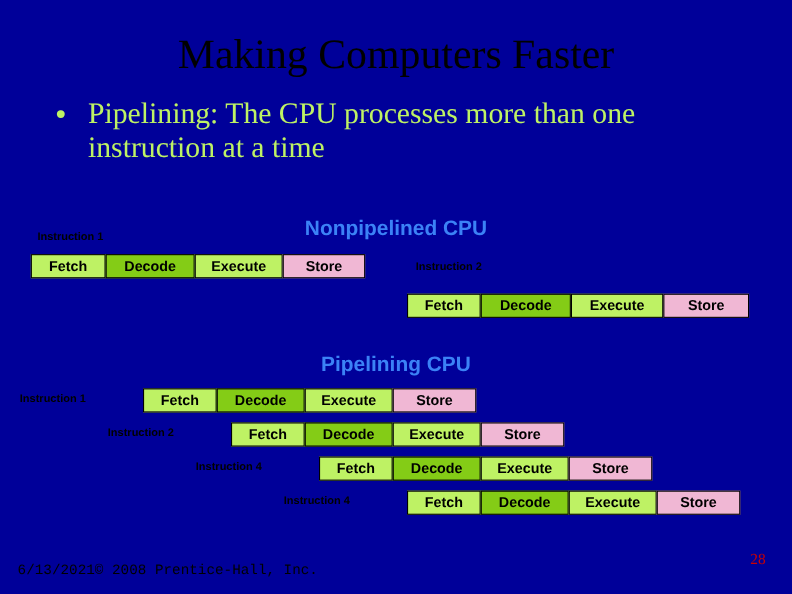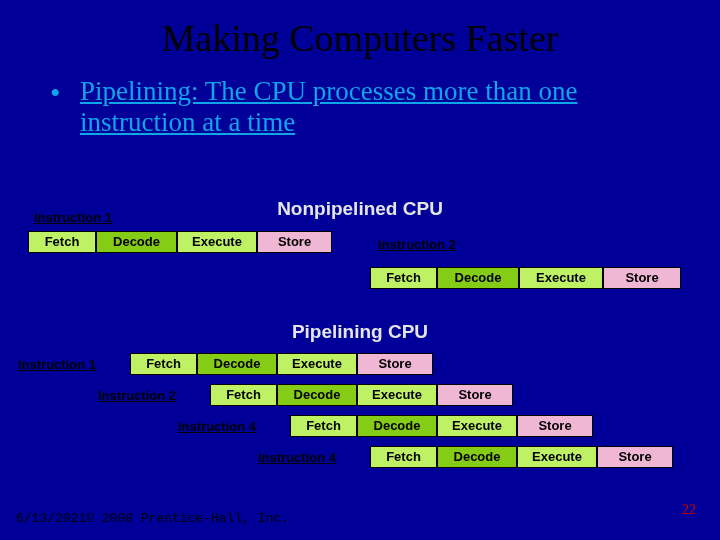--- a/index.html
+++ b/index.html
@@ -9,59 +9,57 @@
     font-family:Arial,Helvetica,sans-serif;
     color:#000;
     position:relative;
     overflow:hidden;
   }
   .title{
     color:#000;
     font-family:"Times New Roman",Times,serif;
     font-size:38px;
     text-align:center;
-    padding-top:16px;
+    padding-top:28px;
     font-weight:normal;
   }
   .bullet{
-    color:#0ea5e9;
+    color:#bef264;
     font-family:"Times New Roman",Times,serif;
     font-size:27px;
     line-height:1.15;
     padding:16px 54px 0 80px;
     position:relative;
-    text-decoration:underline;
   }
   .bullet::before{
     content:"•";
     position:absolute;
     left:50px;
     top:16px;
     font-size:30px;
   }
   .section-head{
-    color:#e5e5e5;
+    color:#3b82f6;
     font-weight:bold;
     font-size:19px;
     font-family:Verdana,Arial,sans-serif;
     text-align:center;
     position:absolute;
     width:100%;
   }
   #nonpipe-head{top:198px}
   #pipe-head{top:321px}
 
   .ilabel{
     color:#000;
     font-weight:bold;
-    font-size:13px;
+    font-size:10px;
     font-family:Verdana,Arial,sans-serif;
     position:absolute;
     white-space:nowrap;
-    text-decoration:underline;
   }
 
   .row{position:absolute;display:flex}
   .cell{
     font-family:Verdana,Arial,sans-serif;
     font-weight:bold;
     font-size:13px;
     text-align:center;
     border:1px solid #000;
     box-sizing:border-box;
@@ -167,13 +165,13 @@
   <div class="cell store">Store</div>
 </div>
 <div id="p4" class="row p">
   <div class="cell fetch">Fetch</div>
   <div class="cell decode">Decode</div>
   <div class="cell execute">Execute</div>
   <div class="cell store">Store</div>
 </div>
 
 <div class="footer">6/13/2021© 2008  Prentice-Hall, Inc.</div>
-<div class="slidenum">22</div>
+<div class="slidenum">28</div>
 
 </body></html>

